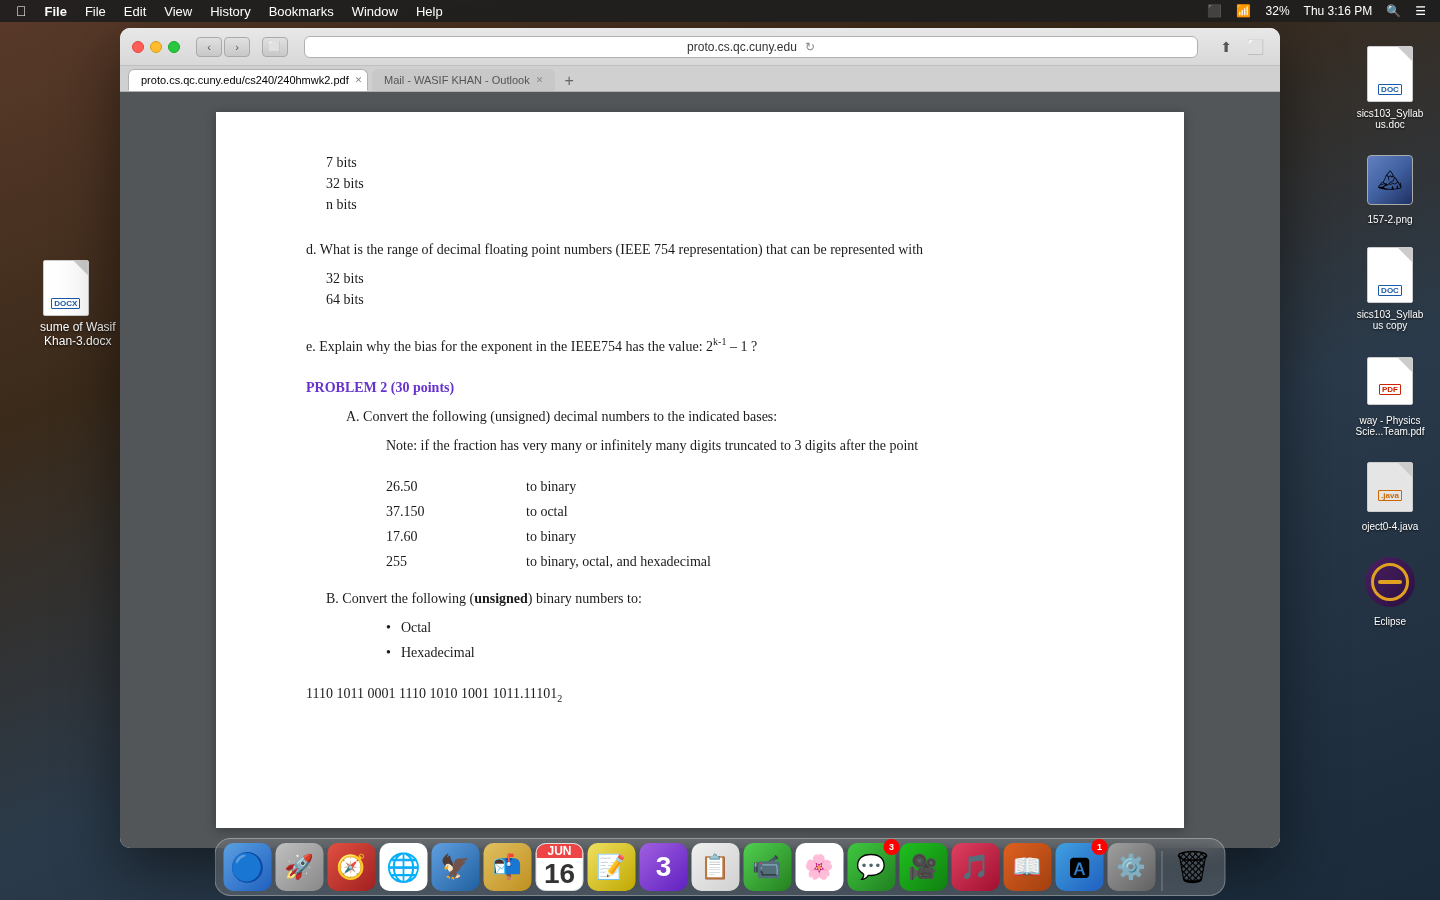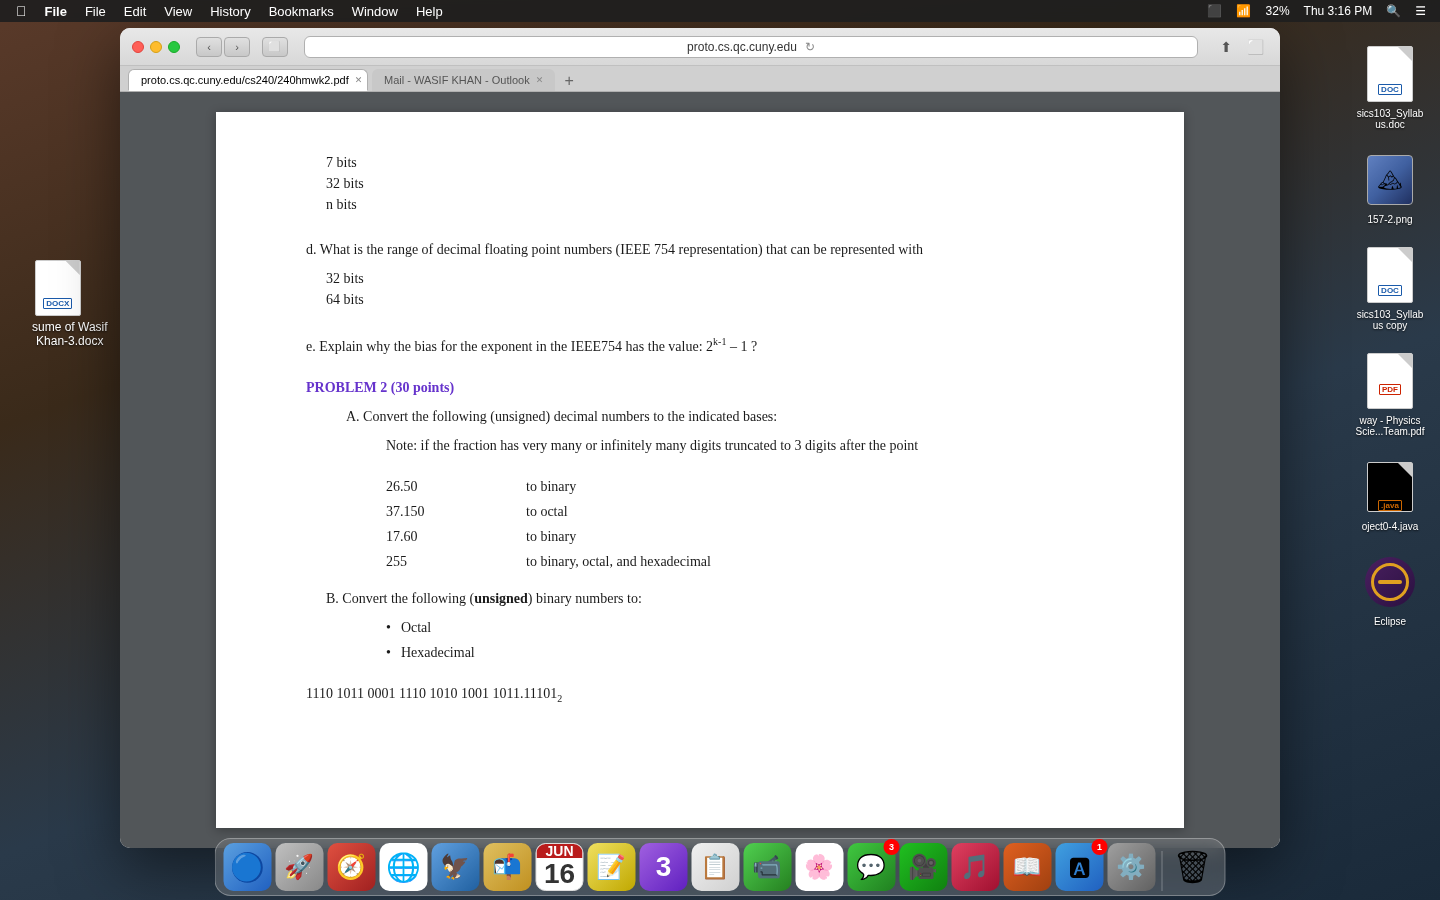--- a/index.html
+++ b/index.html
@@ -263,21 +263,21 @@
       text-align: center;
       text-shadow: 0 1px 2px rgba(0,0,0,0.8);
       word-wrap: break-word;
       max-width: 80px;
     }
 
     
     .left-icon {
       position: absolute;
       top: 260px;
-      left: 8px;
+      left: 16px;
       display: flex;
       flex-direction: column;
       align-items: center;
       gap: 4px;
       cursor: pointer;
       z-index: 5;
     }
     .left-icon .icon-name {
       font-size: 10px;
       color: white;
@@ -514,31 +514,31 @@
       <div class="doc-icon">
         <div class="doc-corner"></div>
         <div class="doc-label">DOC</div>
       </div>
     </div>
     <div class="icon-name">sics103_Syllab<br>us copy</div>
   </div>
 
   <div class="desktop-icon">
     <div class="icon-img">
-      <div style="width:46px; height:56px; background: white; border-radius:2px; border:1px solid #ccc; display:flex; flex-direction:column; align-items:center; justify-content:center; position:relative;">
+      <div style="width:46px; height:48px; background: white; border-radius:2px; border:1px solid #ccc; display:flex; flex-direction:column; align-items:center; justify-content:center; position:relative;">
         <div style="position:absolute; top:0; right:0; width:14px; height:14px; background:#ccc; clip-path:polygon(0 0, 100% 100%, 100% 0);"></div>
         <div style="font-size:8px; font-weight:bold; color:#cc2200; border:1px solid #cc2200; padding:0 2px; border-radius:1px; margin-top:16px;">PDF</div>
       </div>
     </div>
     <div class="icon-name">way - Physics<br>Scie...Team.pdf</div>
   </div>
 
   <div class="desktop-icon">
     <div class="icon-img">
-      <div style="width:46px; height:50px; background: #000000; border-radius:2px; border:1px solid #ccc; display:flex; flex-direction:column; align-items:center; justify-content:flex-end; position:relative;">
+      <div style="width:46px; height:50px; background: #e5e5e5; border-radius:2px; border:1px solid #ccc; display:flex; flex-direction:column; align-items:center; justify-content:center; position:relative;">
         <div style="position:absolute; top:0; right:0; width:14px; height:14px; background:#ccc; clip-path:polygon(0 0, 100% 100%, 100% 0);"></div>
         <div style="font-size:8px; font-weight:bold; color:#cc6600; border:1px solid #cc6600; padding:0 2px; border-radius:1px; margin-top:16px;">.java</div>
       </div>
     </div>
     <div class="icon-name">oject0-4.java</div>
   </div>
 
   <div class="desktop-icon">
     <div class="icon-img">
       <div style="width:50px; height:50px; border-radius:50%; background: linear-gradient(135deg, #4a2060, #2a1040); display:flex; align-items:center; justify-content:center;">
@@ -571,21 +571,21 @@
 
   <div class="dock-item" title="Mail" style="background:linear-gradient(135deg,#60a0e0,#2060a0);">
     <span>🦅</span>
   </div>
 
   <div class="dock-item contacts-icon" title="Contacts">
     <span>📬</span>
   </div>
 
   <div class="dock-item calendar-icon" title="Calendar" style="border-radius:10px; overflow:hidden; display:flex; flex-direction:column; align-items:center; border:1px solid #ddd; background:white;">
-    <div style="background:#b91c1c; width:100%; height:14px; display:flex; align-items:center; justify-content:center; font-size:14px; color:white; font-weight:bold;">JUN</div>
+    <div style="background:#ef4444; width:100%; height:14px; display:flex; align-items:center; justify-content:center; font-size:12px; color:white; font-weight:bold;">JUN</div>
     <div style="font-size:28px; font-weight:bold; color:#333;">16</div>
   </div>
 
   <div class="dock-item notes-icon" title="Notes">
     <span>📝</span>
   </div>
 
   <div class="dock-item num3-icon" title="Numbers" style="color:white; font-size:28px; font-weight:bold;">
     <span>3</span>
   </div>

